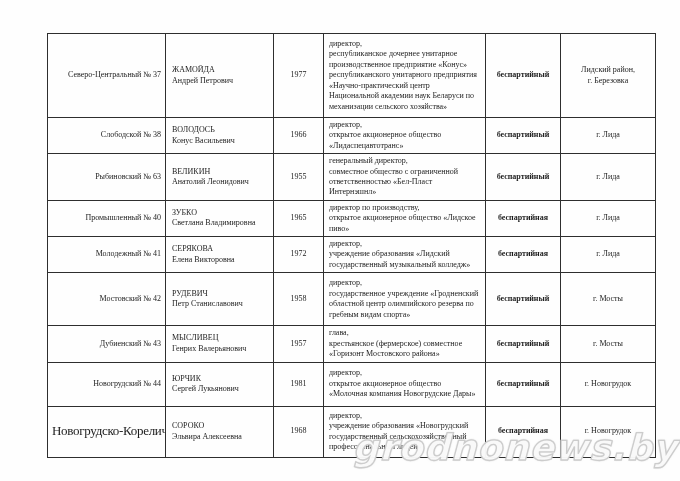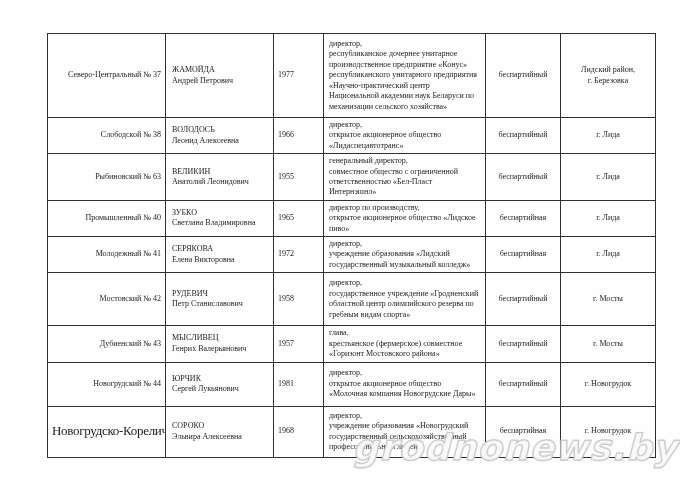--- a/index.html
+++ b/index.html
@@ -22,23 +22,23 @@
     font-size: 8px;
     line-height: 10.4px;
     color: #1c1c1c;
     padding: 2px 4px;
     vertical-align: middle;
     overflow: hidden;
   }
   .c-district { text-align: right; padding-left: 7px; }
   .c-district.tight { white-space: nowrap; letter-spacing: -0.3px; font-size: 13px; padding-left: 4px; }
   .c-name { white-space: pre-line; padding-left: 6px; }
-  .c-year { }
+  .c-year { text-align: center; }
   .c-pos  { white-space: pre-line; padding: 2px 4px 2px 5px; }
-  .c-party { text-align: center; }
+  .c-party { text-align: center; font-weight: bold; }
   .c-loc  { text-align: center; white-space: pre-line; font-family: Liberation Serif, serif; }
   tr.h84 { height: 84px; }
   tr.h30 { height: 30px; }
   tr.h43 { height: 43px; }
   tr.h34 { height: 34px; }
   tr.h33 { height: 33px; }
   tr.h53 { height: 53px; }
   tr.h35 { height: 35px; }
   tr.h44 { height: 44px; }
   tr.h51 { height: 51px; }
@@ -78,21 +78,21 @@
         <td class="c-year">1977</td>
         <td class="c-pos">директор,
 республиканское дочернее унитарное производственное предприятие «Конус» республиканского унитарного предприятия «Научно-практический центр Национальной академии наук Беларуси по механизации сельского хозяйства»</td>
         <td class="c-party">беспартийный</td>
         <td class="c-loc">Лидский район,
 г. Березовка</td>
       </tr>
       <tr class="h30">
         <td class="c-district">Слободской № 38</td>
         <td class="c-name">ВОЛОДОСЬ
-Леонид Алексеевна</td>
+Конус Васильевич</td>
         <td class="c-year">1966</td>
         <td class="c-pos">директор,
 открытое акционерное общество «Лидаспецавтотранс»</td>
         <td class="c-party">беспартийный</td>
         <td class="c-loc">г. Лида</td>
       </tr>
       <tr class="h43">
         <td class="c-district">Рыбиновский № 63</td>
         <td class="c-name">ВЕЛИКИН
 Анатолий Леонидович</td>

